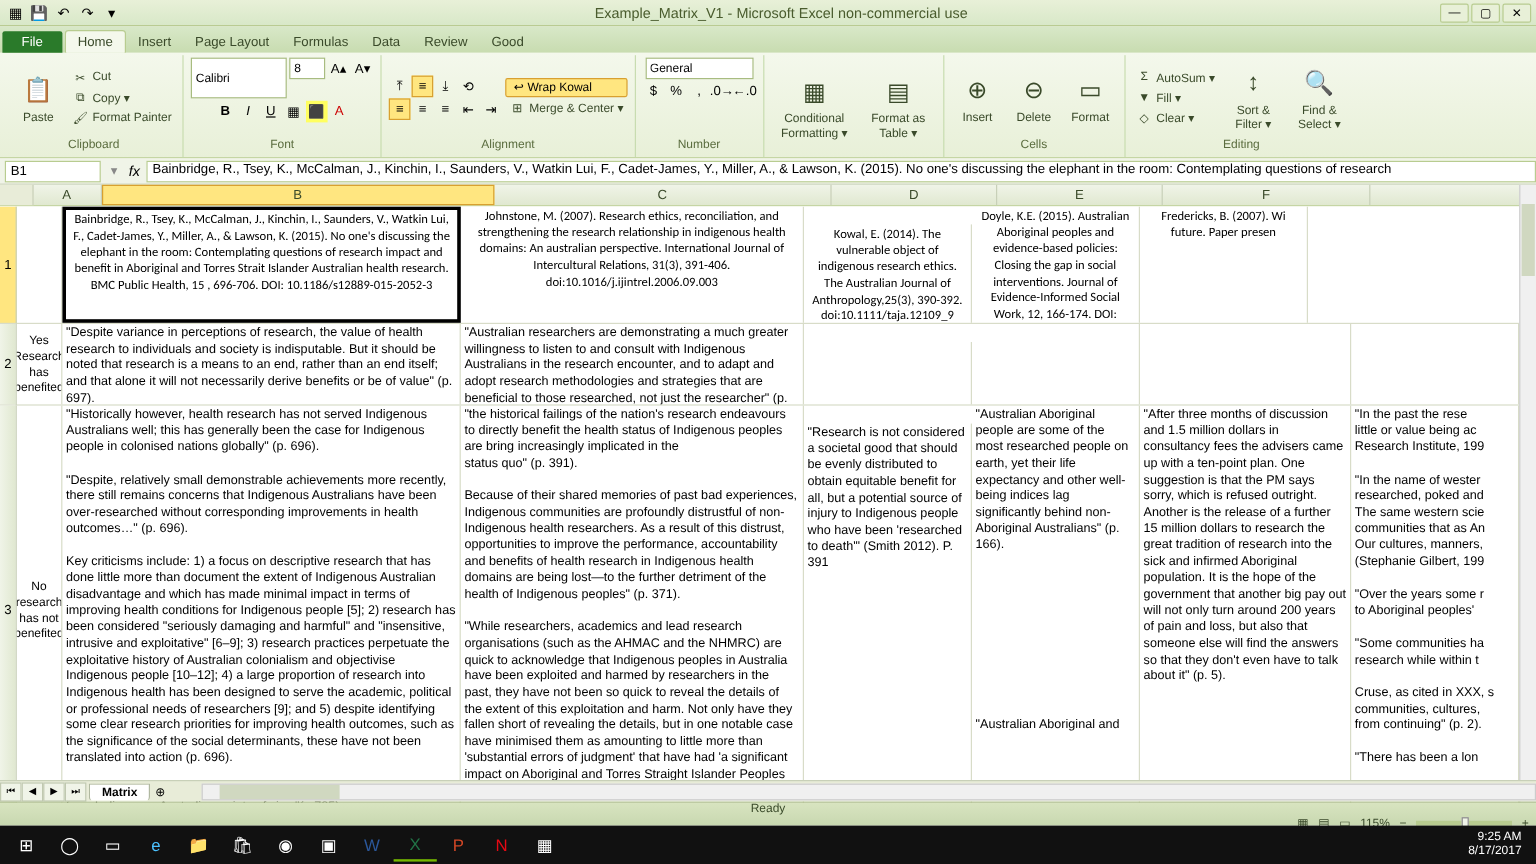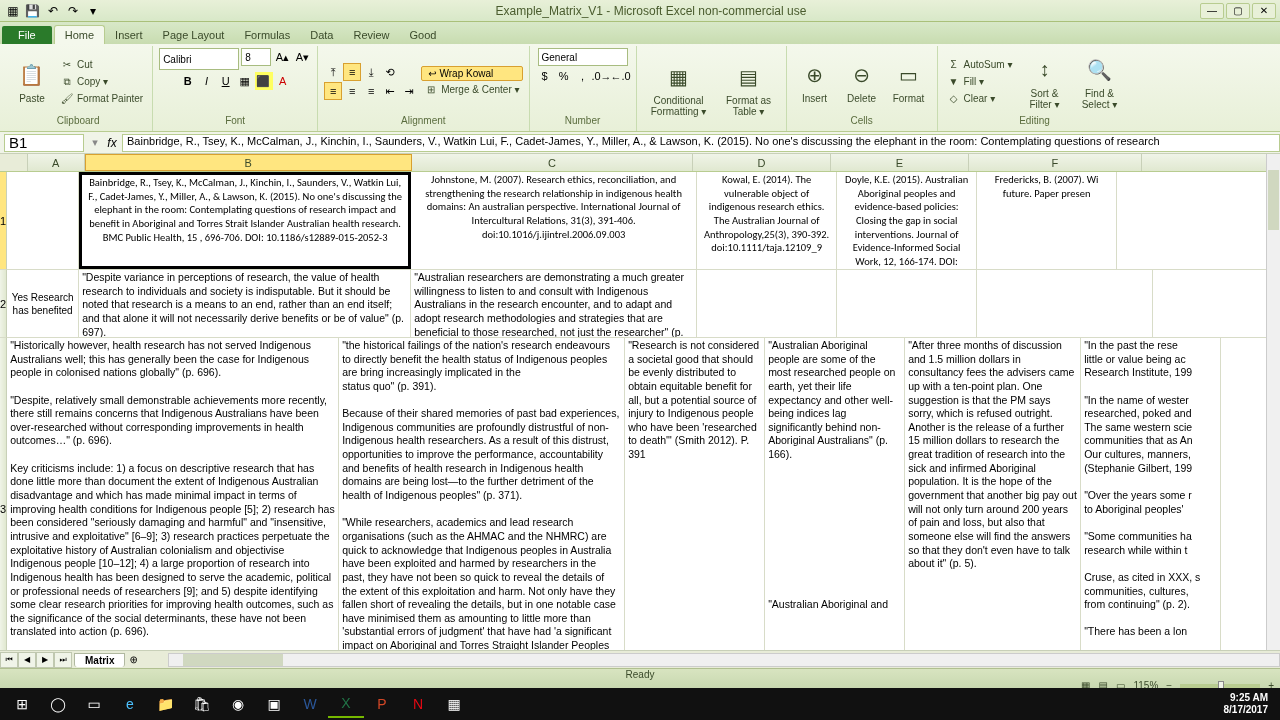--- a/index.html
+++ b/index.html
@@ -22,77 +22,77 @@
   
   .ribbon { height: 88px; background: linear-gradient(#f4f8ec, #e8f0d8); border-bottom: 1px solid #b8cc90; display: flex; padding: 2px 4px 0 4px; }
   .group { border-right: 1px solid #c8dcb0; padding: 2px 6px; display: flex; flex-direction: column; font-size: 10px; }
   .group-body { flex: 1; display: flex; align-items: center; gap: 3px; }
   .group-label { text-align: center; color: #5a6c3e; font-size: 10px; height: 14px; position: relative; }
   .big-btn { display: flex; flex-direction: column; align-items: center; padding: 2px 6px; gap: 2px; font-size: 10px; color: #3a4a2a; }
   .big-icon { width: 32px; height: 32px; display: flex; align-items: center; justify-content: center; font-size: 20px; }
   .small-btn { display: flex; align-items: center; gap: 3px; padding: 1px 3px; font-size: 10px; color: #3a4a2a; white-space: nowrap; }
   .sm-icon { width: 14px; height: 14px; display: inline-flex; align-items: center; justify-content: center; }
   .col { display: flex; flex-direction: column; gap: 1px; }
-  .font-name { width: 80px; height: 22px; border: 1px solid #a8bc80; background: #fff; font-size: 10px; padding: 0 3px; }
+  .font-name { width: 80px; height: 34px; border: 1px solid #a8bc80; background: #fff; font-size: 10px; padding: 0 3px; }
   .font-size { width: 30px; height: 18px; border: 1px solid #a8bc80; background: #fff; font-size: 10px; padding: 0 3px; }
   .toggle-btn { width: 18px; height: 18px; border: 1px solid transparent; display: inline-flex; align-items: center; justify-content: center; font-size: 11px; }
   .toggle-row { display: flex; gap: 1px; }
   .wrap-btn { background: #ffe680; border: 1px solid #d8a030; padding: 1px 6px; border-radius: 2px; display: flex; align-items: center; gap: 3px; font-size: 10px; }
   .fmt-combo { width: 90px; height: 18px; border: 1px solid #a8bc80; background: #fff; font-size: 10px; padding: 0 3px; }
   .style-cell { width: 76px; height: 20px; border: 1px solid #ccc; display: inline-flex; align-items: center; padding: 0 4px; font-size: 10px; margin: 0; }
   .styles-grid { display: grid; grid-template-columns: repeat(3, 76px); grid-template-rows: repeat(2, 20px); gap: 2px; }
 
   
   .fxrow { height: 22px; display: flex; align-items: center; border-bottom: 1px solid #c8d0b8; background: #f0f4e8; }
-  .namebox { width: 80px; height: 18px; border: 1px solid #b8cc90; background: #fff; margin: 0 4px; font-size: 15px; padding: 0 4px; display: flex; align-items: center; text-align: right; }
+  .namebox { width: 80px; height: 18px; border: 1px solid #b8cc90; background: #fff; margin: 0 4px; font-size: 11px; padding: 0 4px; display: flex; align-items: center; text-align: right; }
   .name-dd { width: 14px; text-align: center; color: #888; }
   .fx-icon { width: 20px; font-style: italic; text-align: center; font-size: 12px; }
   .fx-input { flex: 1; height: 18px; background: #fff; border: 1px solid #b8cc90; font-size: 11px; padding: 0 4px; white-space: nowrap; overflow: hidden; }
 
   
   .colhdr-row { height: 18px; display: flex; background: linear-gradient(#f0f4e8,#e0e8d0); border-bottom: 1px solid #b8cc90; }
   .selall { width: 28px; border-right: 1px solid #c8d0b8; background: #e8ecd8; }
   .colhdr { border-right: 1px solid #c8d0b8; text-align: center; font-size: 11px; color: #3a4a2a; display: flex; align-items: center; justify-content: center; }
   .colhdr.sel { background: #ffe680; border: 1px solid #d8a030; }
 
   
   .grid { position: absolute; top: 172px; left: 0; right: 14px; bottom: 42px; overflow: hidden; background: #fff; }
   .gridbody { display: flex; }
   .rowhdrs { width: 28px; display: flex; flex-direction: column; }
   .rowhdr { border-bottom: 1px solid #d8dcc8; border-right: 1px solid #c8d0b8; background: linear-gradient(90deg,#f0f4e8,#e0e8d0); text-align: center; font-size: 11px; display: flex; align-items: center; justify-content: center; }
   .rowhdr.sel { background: #ffe680; }
   .cells { flex: 1; display: flex; flex-direction: column; }
   .row { display: flex; border-bottom: 1px solid #d8dcc8; }
   .cell { border-right: 1px solid #d8dcc8; font-size: 10.5px; padding: 1px 3px; overflow: hidden; line-height: 1.3; }
   .cell.hdr { text-align: center; font-family: Calibri, sans-serif; }
-  .colA-cell { width: 72px; text-align: center; display:flex; align-items:center; justify-content:center; font-size:10px; }
+  .colA-cell { width: 38px; text-align: center; display:flex; align-items:center; justify-content:center; font-size:10px; }
   .colB-cell { width: 332px; }
   .colC-cell { width: 286px; }
-  .colD-cell { width: 140px; text-align:center; }
+  .colD-cell { width: 140px; text-align:center;margin-top:15px; }
   .colE-cell { width: 140px; }
   .colF-cell { width: 176px; }
   .colG-cell { width: 140px; }
 
   
   .sheetbar { position: absolute; bottom: 20px; left: 0; right: 0; height: 18px; background: #e8ecd8; border-top: 1px solid #c8d0b8; display: flex; align-items: center; font-size: 10px; }
   .sheet-nav { display: flex; gap: 0; }
   .sheet-nav-btn { width: 18px; height: 16px; border: 1px solid #c0c8b0; display: flex; align-items: center; justify-content: center; background: #f0f4e8; font-size: 8px; }
   .sheet-tab { background: #fff; border: 1px solid #b0b8a0; border-bottom: none; padding: 1px 10px; margin-left: 2px; border-radius: 0 0 3px 3px; font-weight: bold; }
   .hscroll { flex: 1; margin-left: 30px; height: 14px; background: #f0f0f0; border: 1px solid #ccc; position: relative; }
   .hscroll-thumb { position: absolute; left: 14px; width: 100px; top: 0; bottom: 0; background: #d0d8c0; }
 
   
   .statusbar { position: absolute; bottom: 0; left: 0; right: 0; height: 20px; background: linear-gradient(#d8e4c0,#c8d8b0); border-top: 1px solid #b0c090; display: flex; align-items: center; padding: 0 6px; font-size: 10px; color: #3a4a2a; flex-direction: column; }
   .status-right { margin-left: auto; display: flex; align-items: center; gap: 8px; }
   .zoom-slider { width: 80px; height: 4px; background: #b8cc90; position: relative; }
   .zoom-thumb { position: absolute; top: -3px; left: 38px; width: 6px; height: 10px; background: #f0f4e8; border: 1px solid #888; }
   .win-taskbar { position: absolute; bottom: 0; left: 0; right: 0; height: 32px; background: #111; display: flex; align-items: center; padding: 0 4px; z-index: 100; }
   .tb-icon { width: 36px; height: 28px; display: flex; align-items: center; justify-content: center; color: #fff; font-size: 14px; }
   .tb-icon.active { border-bottom: 2px solid #76b900; }
-  .tb-right { margin-left: auto; color: #fff; font-size: 10px; text-align: right; padding-right: 8px; line-height: 1.2; font-weight: bold; }
+  .tb-right { margin-left: auto; color: #fff; font-size: 10px; text-align: right; padding-right: 8px; line-height: 1.2; }
 
   .vscroll { position: absolute; right: 0; top: 154px; bottom: 42px; width: 14px; background: #f0f0f0; border-left: 1px solid #ccc; }
   .vscroll-thumb { position: absolute; top: 16px; height: 60px; left: 1px; right: 1px; background: #d0d8c0; }
 </style>
 </head>
 <body>
 
 <div class="titlebar">
   <div class="qat">
     <span class="qat-btn">▦</span>
@@ -316,20 +316,21 @@
       <div class="row" style="height:68px">
         <div class="cell colA-cell">Yes Research has benefited</div>
         <div class="cell colB-cell">"Despite variance in perceptions of research, the value of health research to individuals and society is indisputable.  But it should be noted that research is a means to an end, rather than an end itself; and that alone it will not necessarily derive benefits or be of value" (p. 697).</div>
         <div class="cell colC-cell">"Australian researchers are demonstrating a much greater willingness to listen to and consult with Indigenous Australians in the research encounter, and to adapt and adopt research methodologies and strategies that are beneficial to those researched, not just the researcher" (p. 404).</div>
         <div class="cell colD-cell"></div>
         <div class="cell colE-cell"></div>
         <div class="cell colF-cell"></div>
         <div class="cell colG-cell"></div>
       </div>
       <div class="row" style="height:342px">
+        <div class="cell colA-cell">No research has not benefited</div>
         <div class="cell colB-cell" style="white-space:pre-line">"Historically however, health research has not served Indigenous Australians well; this has generally been the case for Indigenous people in colonised nations globally" (p. 696).
 
 "Despite, relatively small demonstrable achievements more recently, there still remains concerns that Indigenous Australians have been over-researched without corresponding improvements in health outcomes…" (p. 696).
 
 Key criticisms include: 1) a focus on descriptive research that has done little more than document the extent of Indigenous Australian disadvantage and which has made minimal impact in terms of improving health conditions for Indigenous people [5]; 2) research has been considered "seriously damaging and harmful" and "insensitive, intrusive and exploitative" [6–9]; 3) research practices perpetuate the exploitative history of Australian colonialism and objectivise Indigenous people [10–12]; 4) a large proportion of research into Indigenous health has been designed to serve the academic, political or professional needs of researchers [9]; and 5) despite identifying some clear research priorities for improving health outcomes, such as the significance of the social determinants, these have not been translated into action (p. 696).
 
 "Yet there is still little research examining what constitutes benefit from Indigenous Australian points of view"(p.705)
 "In Aboriginal and Torres Strait Islander health research, research benefit</div>
         <div class="cell colC-cell" style="white-space:pre-line">"the historical failings of the nation's research endeavours to directly benefit the health status of Indigenous peoples are bring increasingly implicated in the
 status quo" (p. 391).

